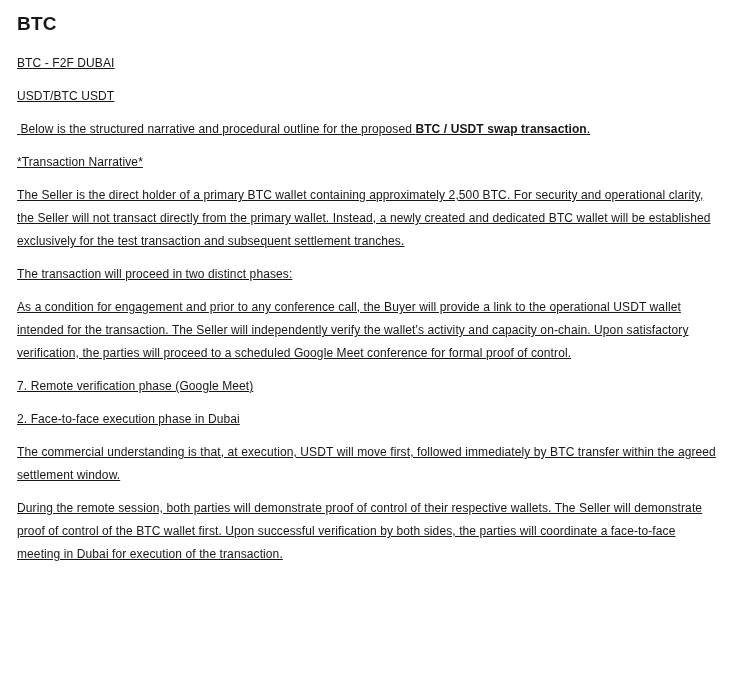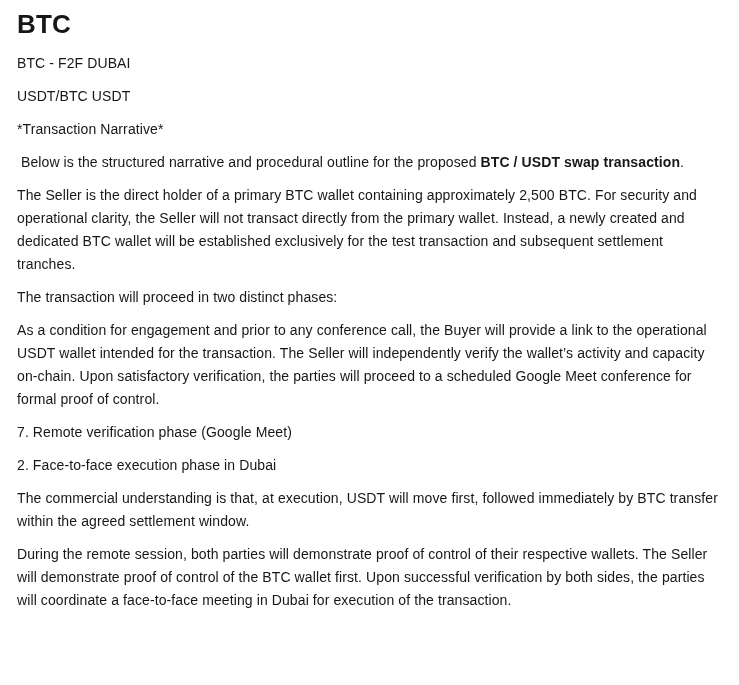--- a/index.html
+++ b/index.html
@@ -15,31 +15,32 @@
   .page {
     box-sizing: border-box;
     width: 739px;
     min-height: 685px;
     padding: 6px 20px 0 17px;
     background: #ffffff;
     color: #171717;
     font-family: "Liberation Sans", sans-serif;
   }
   .doc-title {
-    font-size: 26px;
+    font-size: 19px;
     line-height: 28px;
     font-weight: 700;
     margin: 4px 0 14px 0;
     letter-spacing: 0.2px;
   }
   .para {
-    font-size: 14px;
+    font-size: 12px;
     line-height: 23px;
     margin: 0 0 10px 0;
     letter-spacing: 0.1px;
+    text-decoration: underline;
   }
   .bold {
     font-weight: 700;
   }
   .prewrap {
     white-space: pre-wrap;
   }
   .para strong {
     font-weight: 700;
   }
@@ -49,23 +50,23 @@
 
 <div class="page">
 
   <h1 class="doc-title">BTC</h1>
 
   <p class="para">BTC - F2F DUBAI</p>
 
   <p class="para">USDT/BTC USDT</p>
 
 
+  <p class="para prewrap"><span> Below is the structured narrative and procedural outline for the proposed </span><strong>BTC / USDT swap transaction</strong><span>.</span></p>
+
   <p class="para">*Transaction Narrative*</p>
-
-  <p class="para prewrap"><span> Below is the structured narrative and procedural outline for the proposed </span><strong>BTC / USDT swap transaction</strong><span>.</span></p>
 
   <p class="para">The Seller is the direct holder of a primary BTC wallet containing approximately 2,500 BTC. For security and operational clarity, the Seller will not transact directly from the primary wallet. Instead, a newly created and dedicated BTC wallet will be established exclusively for the test transaction and subsequent settlement tranches.</p>
 
   <p class="para">The transaction will proceed in two distinct phases:</p>
 
   <p class="para">As a condition for engagement and prior to any conference call, the Buyer will provide a link to the operational USDT wallet intended for the transaction. The Seller will independently verify the wallet’s activity and capacity on-chain. Upon satisfactory verification, the parties will proceed to a scheduled Google Meet conference for formal proof of control.</p>
 
   <p class="para">7. Remote verification phase (Google Meet)</p>
 
   <p class="para">2. Face-to-face execution phase in Dubai</p>

